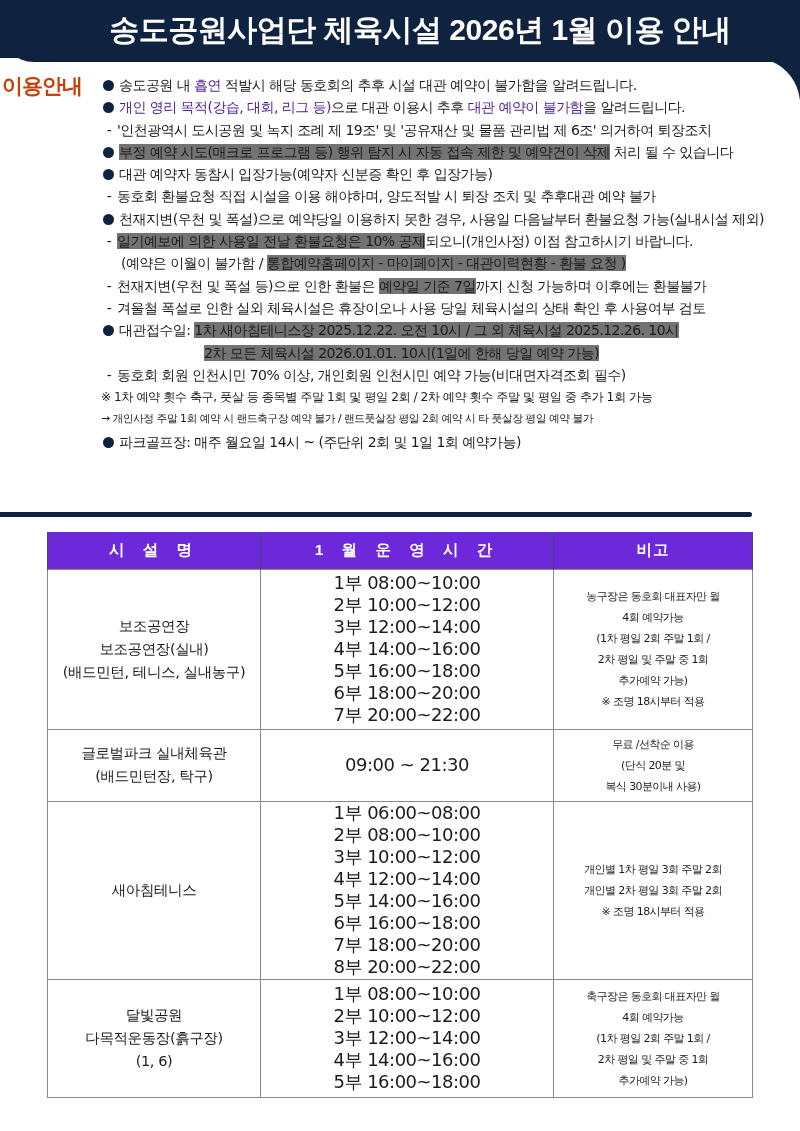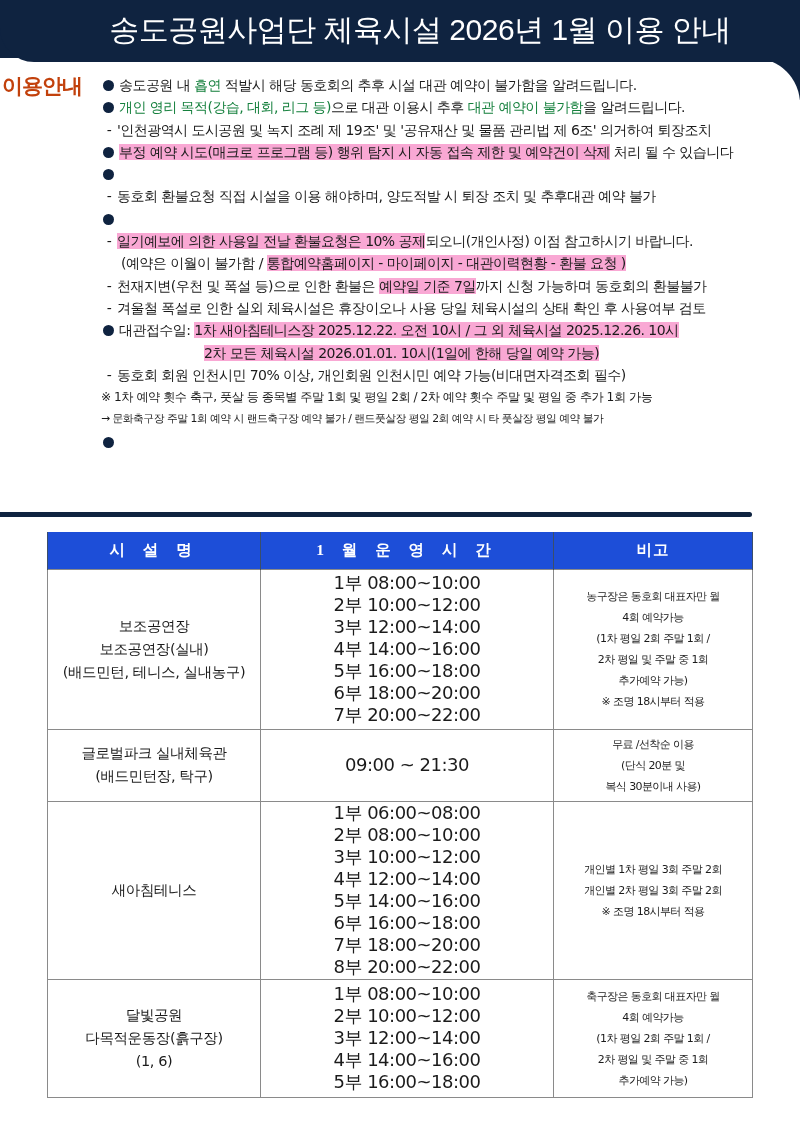--- a/index.html
+++ b/index.html
@@ -21,56 +21,56 @@
   }
   .header-ear-mask {
     position: absolute; right: 0; top: 58px; width: 70px; height: 70px;
     background: #ffffff; border-top-right-radius: 46px;
   }
   .header-ear-mask2 {
     position: absolute; right: 0; top: 58px; width: 800px; height: 10px; background: #fff;
   }
   .page-title {
     position: absolute; left: 0; top: 8px; width: 800px; text-align: center;
-    color: #ffffff; font-family: "Liberation Sans", sans-serif; font-weight: normal;
+    color: #ffffff; font-family: "Liberation Sans", sans-serif; font-weight: bold;
     font-size: 30px; letter-spacing: -0.5px; line-height: 44px; padding-left: 40px;
   }
 
   
   .section-label {
     position: absolute; left: 2px; top: 72px; font-size: 21px; font-weight: bold;
     color: #c2410c; letter-spacing: -1px; font-family: "Liberation Sans", sans-serif;
   }
   .info { position: absolute; left: 103px; top: 74px; width: 700px; }
   .line {
     height: 22.3px; line-height: 22px; font-size: 14px; white-space: nowrap;
     letter-spacing: -0.55px; color: #1b1b1b;
   }
   .line.small { font-size: 12.2px; letter-spacing: -0.5px; }
   .line.smaller { font-size: 10.8px; letter-spacing: -0.5px; }
   .bullet { display: inline-block; width: 11px; height: 11px; border-radius: 50%; background: #0f2340; margin-right: 5px; vertical-align: -1px; }
   .dash { display: inline-block; width: 16px; text-align: center; margin-left: 4px; }
   .indent-paren { padding-left: 18px; }
   .indent-second { padding-left: 101px; }
-  .red { color: #15803d; }
-  .hl { background: #f9a8d4; }
+  .red { color: #4c1d95; }
+  .hl { background: #737373; }
 
   .divider {
     position: absolute; left: 0; top: 512px; width: 752px; height: 5px;
     background: #0f2340; border-radius: 0 3px 3px 0;
   }
 
   
   table.schedule {
     position: absolute; left: 47px; top: 532px; width: 705px;
     border-collapse: collapse; table-layout: fixed;
   }
   table.schedule th {
-    background: #1d4ed8; color: #ffffff; height: 37px; font-size: 15.5px;
-    font-weight: bold; letter-spacing: 7px; font-family: Liberation Serif, serif;
+    background: #6d28d9; color: #ffffff; height: 37px; font-size: 15.5px;
+    font-weight: bold; letter-spacing: 7px; font-family: Liberation Sans, sans-serif;
     border-left: 1px solid #3a4e6b; border-right: 1px solid #3a4e6b;
   }
   table.schedule th.c3 { letter-spacing: 1px; }
   table.schedule td {
     border: 1.5px solid #8a8a8a; text-align: center; vertical-align: middle;
     font-size: 14px; color: #1b1b1b; letter-spacing: -0.4px;
   }
   td .times div { line-height: 22px; font-size: 18px; letter-spacing: -0.5px; }
   td .name div { line-height: 23px; font-size: 14.5px; }
   td .note div { line-height: 21px; font-size: 11px; letter-spacing: -0.6px; }
@@ -85,33 +85,33 @@
 <div class="header-ear-mask2" style="width:740px; right:auto; left:0;"></div>
 <div class="header-round"></div>
 <h1 class="page-title">송도공원사업단 체육시설  2026년 1월 이용 안내</h1>
 
 <div class="section-label">이용안내</div>
 <div class="info" id="info-list">
     <div class="line"><span class="bullet"></span><span>송도공원 내 </span><span class="red">흡연</span><span> 적발시 해당 동호회의 추후 시설 대관 예약이 불가함을 알려드립니다.</span></div>
     <div class="line"><span class="bullet"></span><span class="red">개인 영리 목적(강습, 대회, 리그 등)</span><span>으로 대관 이용시 추후 </span><span class="red">대관 예약이 불가함</span><span>을 알려드립니다.</span></div>
     <div class="line" style="margin-left: -6px;"><span class="dash">-</span><span>'인천광역시 도시공원 및 녹지 조례 제 19조' 및 '공유재산 및 물품 관리법 제 6조' 의거하여 퇴장조치</span></div>
     <div class="line"><span class="bullet"></span><span class="hl">부정 예약 시도(매크로 프로그램 등) 행위 탐지 시 자동 접속 제한 및 예약건이 삭제</span><span> 처리 될 수 있습니다</span></div>
-    <div class="line"><span class="bullet"></span></div>
+    <div class="line"><span class="bullet"></span><span>대관 예약자 동참시 입장가능(예약자 신분증 확인 후 입장가능)</span></div>
     <div class="line" style="margin-left: -6px;"><span class="dash">-</span><span>동호회 환불요청 직접 시설을 이용 해야하며, 양도적발 시 퇴장 조치 및 추후대관 예약 불가</span></div>
-    <div class="line"><span class="bullet"></span></div>
+    <div class="line"><span class="bullet"></span><span>천재지변(우천 및 폭설)으로 예약당일 이용하지 못한 경우,  사용일 다음날부터 환불요청 가능(실내시설 제외)</span></div>
     <div class="line" style="margin-left: -6px;"><span class="dash">-</span><span class="hl">일기예보에 의한 사용일 전날 환불요청은 10% 공제</span><span>되오니(개인사정) 이점 참고하시기 바랍니다.</span></div>
     <div class="line indent-paren"><span>(예약은 이월이 불가함 / </span><span class="hl">통합예약홈페이지 - 마이페이지 - 대관이력현황 - 환불 요청 )</span></div>
-    <div class="line" style="margin-left: -6px;"><span class="dash">-</span><span>천재지변(우천 및 폭설 등)으로 인한 환불은 </span><span class="hl">예약일 기준 7일</span><span>까지 신청 가능하며 동호회의 환불불가</span></div>
+    <div class="line" style="margin-left: -6px;"><span class="dash">-</span><span>천재지변(우천 및 폭설 등)으로 인한 환불은 </span><span class="hl">예약일 기준 7일</span><span>까지 신청 가능하며 이후에는 환불불가</span></div>
     <div class="line" style="margin-left: -6px;"><span class="dash">-</span><span>겨울철 폭설로 인한 실외 체육시설은 휴장이오나 사용 당일 체육시설의 상태 확인 후 사용여부 검토</span></div>
     <div class="line"><span class="bullet"></span><span>대관접수일: </span><span class="hl">1차 새아침테니스장 2025.12.22. 오전 10시 / 그 외 체육시설 2025.12.26. 10시</span></div>
     <div class="line indent-second"><span class="hl">2차 모든 체육시설 2026.01.01. 10시(1일에 한해 당일 예약 가능)</span></div>
     <div class="line" style="margin-left: -6px;"><span class="dash">-</span><span>동호회 회원 인천시민 70% 이상, 개인회원 인천시민 예약 가능(비대면자격조회 필수)</span></div>
     <div class="line small" style="margin-left: -2px;"><span>※ 1차 예약 횟수 축구, 풋살 등 종목별 주말 1회  및 평일 2회 / 2차 예약 횟수 주말 및 평일 중 추가 1회 가능</span></div>
-    <div class="line smaller" style="margin-left: -2px;"><span>→ 문화축구장 주말 1회 예약 시 랜드축구장 예약 불가 / 랜드풋살장 평일 2회 예약 시 타 풋살장  평일 예약 불가</span></div>
-    <div class="line"><span class="bullet"></span></div>
+    <div class="line smaller" style="margin-left: -2px;"><span>→ 개인사정 주말 1회 예약 시 랜드축구장 예약 불가 / 랜드풋살장 평일 2회 예약 시 타 풋살장  평일 예약 불가</span></div>
+    <div class="line"><span class="bullet"></span><span>파크골프장: 매주 월요일 14시 ~ (주단위 2회 및 1일 1회 예약가능)</span></div>
   </div>
 
 <div class="divider"></div>
 
 <table class="schedule">
   <colgroup>
     <col style="width:213px">
     <col style="width:293px">
     <col style="width:199px">
   </colgroup>

